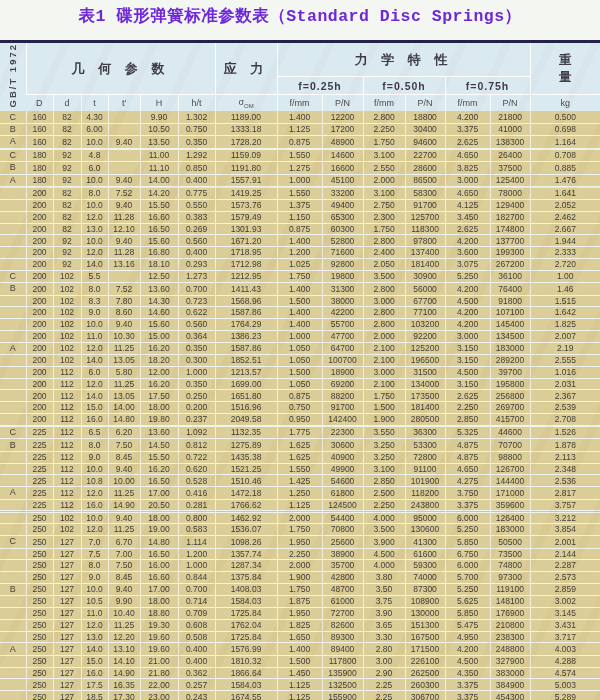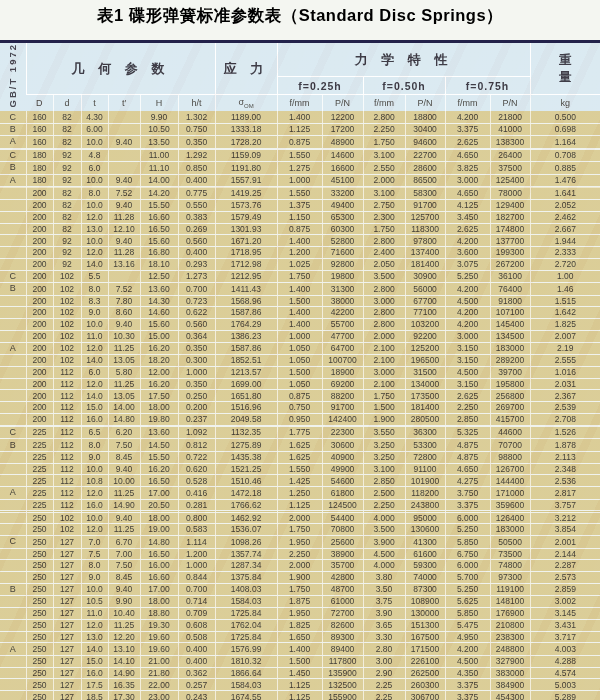--- a/index.html
+++ b/index.html
@@ -4,22 +4,23 @@
 <style>
   html,body{margin:0;padding:0;}
   body{
     width:600px;height:700px;overflow:hidden;
     background:#f4f6f1;
     font-family:"Liberation Sans","DejaVu Sans",sans-serif;
   }
   .page{position:relative;width:600px;height:700px;}
   .title{
     height:32px;display:flex;align-items:center;justify-content:center;
-    color:#000000;font-weight:bold;font-size:16.5px;letter-spacing:.5px;
+    color:#6d28d9;font-weight:bold;font-size:16.5px;letter-spacing:.5px;
     white-space:nowrap;
+    font-family:Liberation Mono, monospace;
   }
   .table-wrap{
     position:absolute;top:40px;left:0;width:600px;height:660px;
     background:#d9e9f1;border-top:3px solid #23224a;box-sizing:border-box;
   }
   
   .table-wrap::after{
     content:"";position:absolute;inset:0;pointer-events:none;
     background:repeating-linear-gradient(115deg,
       rgba(255,255,255,.05) 0 16px,

